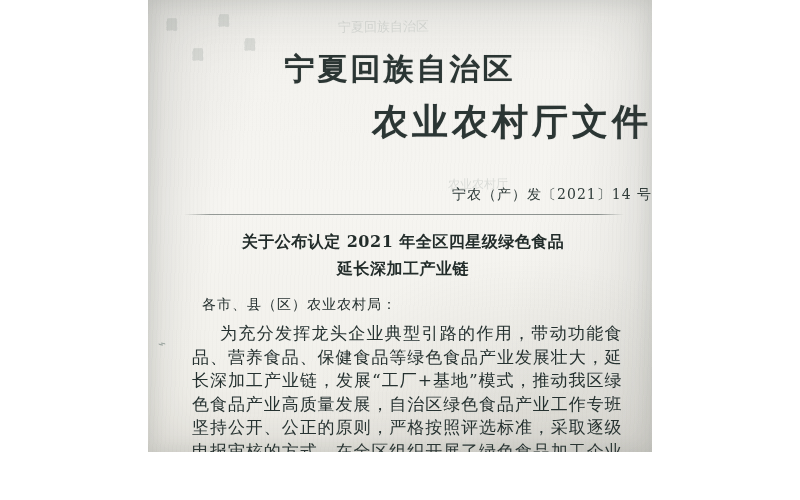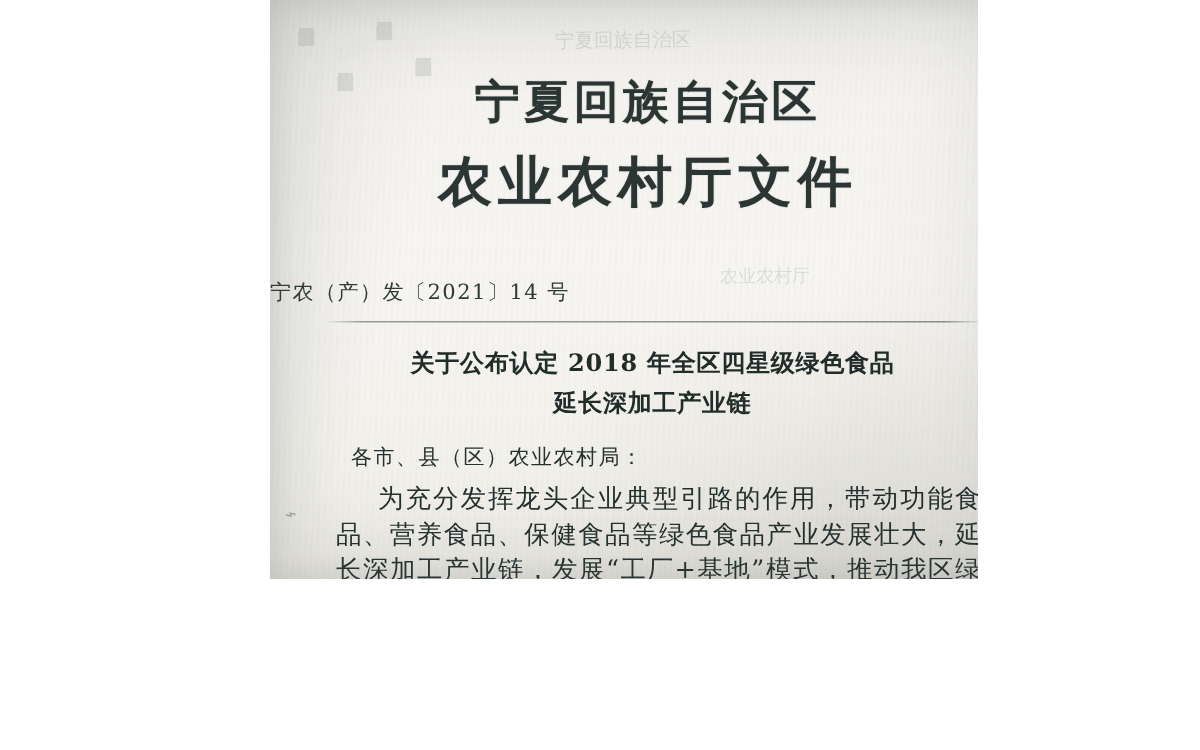--- a/index.html
+++ b/index.html
@@ -31,26 +31,25 @@
   }
   .side-margin.left  { left: 0; }
   .side-margin.right { right: 0; }
 
   
   .paper {
     position: absolute;
     left: 148px;
     top: 0;
     width: 504px;
-    height: 386px;
+    height: 452px;
     background:
       linear-gradient(105deg, rgba(0,0,0,0.055) 0%, rgba(0,0,0,0.0) 22%, rgba(0,0,0,0.0) 70%, rgba(0,0,0,0.05) 100%),
       linear-gradient(180deg, #efeeea 0%, #f4f3ef 18%, #f6f5f1 45%, #f2f1ec 78%, #eceae4 100%);
     overflow: hidden;
-    margin-left: 32px;
   }
 
   
   .bleed {
     position: absolute;
     inset: 0;
     z-index: 1;
     opacity: 0.22;
     pointer-events: none;
   }
@@ -110,31 +109,33 @@
     font-size: 30px;
     line-height: 34px;
   }
   .hdr-line2 {
     position: absolute;
     left: 0; right: 0;
     top: 100px;
     font-size: 36px;
     line-height: 42px;
     letter-spacing: 4px;
+    text-align: right;
   }
 
   .docnum {
     position: absolute;
     left: 0; right: 0;
     top: 186px;
-    text-align: left;
+    text-align: right;
     font-family: "DejaVu Serif", serif;
     font-size: 14px;
     letter-spacing: 1px;
     color: #2e3a38;
+    padding-left: 16px;
   }
 
   .rule {
     position: absolute;
     left: 36px;
     right: 28px;
     top: 214px;
     height: 1px;
     background: linear-gradient(90deg, rgba(70,80,78,0.0) 0%, rgba(70,80,78,0.55) 6%, rgba(70,80,78,0.6) 94%, rgba(70,80,78,0.0) 100%);
   }
@@ -218,21 +219,21 @@
 
     <div class="content">
       <div class="hdr hdr-line1">宁夏回族自治区</div>
       <div class="hdr hdr-line2">农业农村厅文件</div>
 
       <div class="docnum">宁农（产）发〔2021〕14 号</div>
 
       <div class="rule"></div>
 
       <div class="title">
-        <div>关于公布认定 2018 年全区四星级绿色食品</div>
+        <div>关于公布认定 2021 年全区四星级绿色食品</div>
         <div>延长深加工产业链</div>
       </div>
 
       <div class="addressee">各市、县（区）农业农村局：</div>
 
       <div class="body">为充分发挥龙头企业典型引路的作用，带动功能食品、营养食品、保健食品等绿色食品产业发展壮大，延长深加工产业链，发展“工厂+基地”模式，推动我区绿色食品产业高质量发展，自治区绿色食品产业工作专班坚持公开、公正的原则，严格按照评选标准，采取逐级申报审核的方式，在全区组织开展了绿色食品加工企业评星定级活动，经过企业自愿申报、县（区）审核把关、市级推荐、专家评审、网络公示等程序，认定了 2021</div>
     </div>
 
     <div class="pen-mark pen1">⌁</div>
     <div class="pen-mark pen2">ʃ</div>

